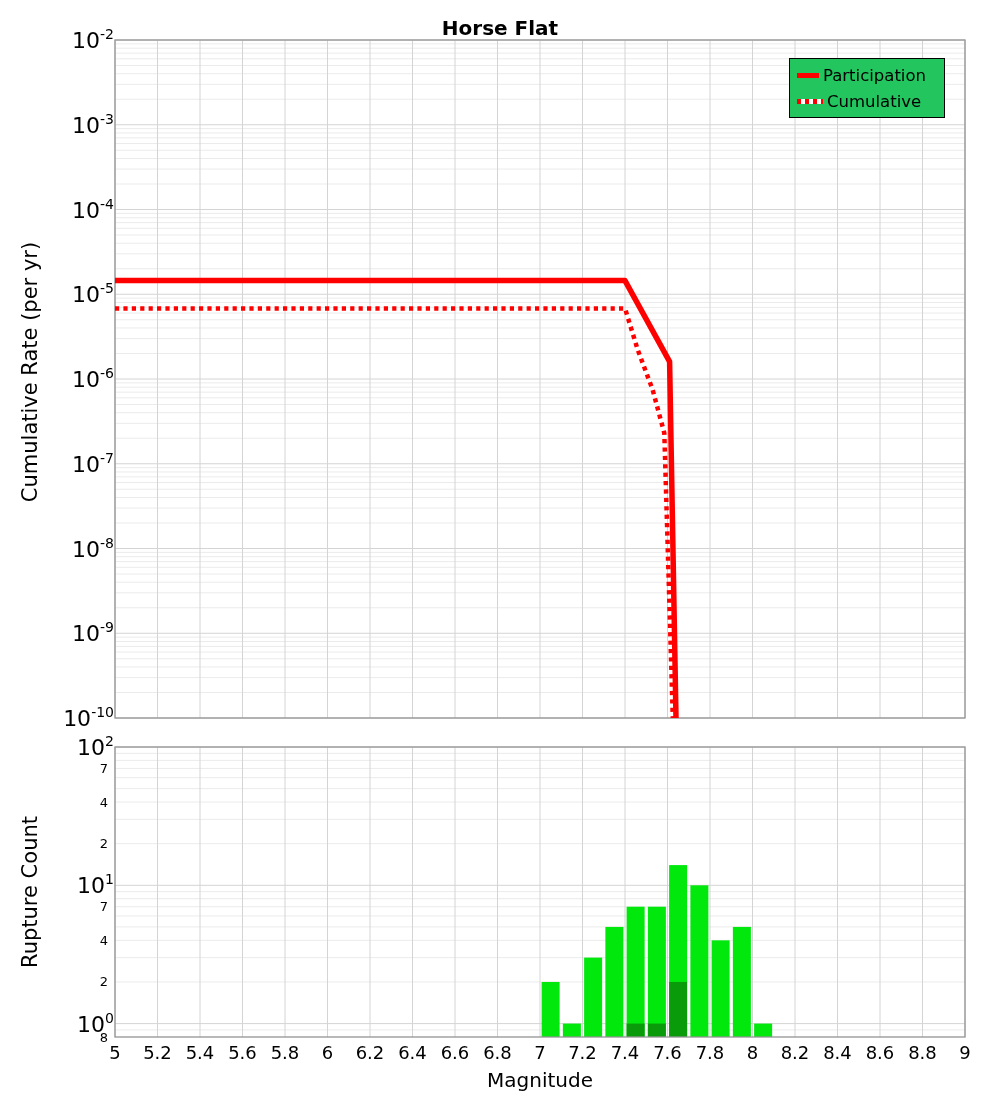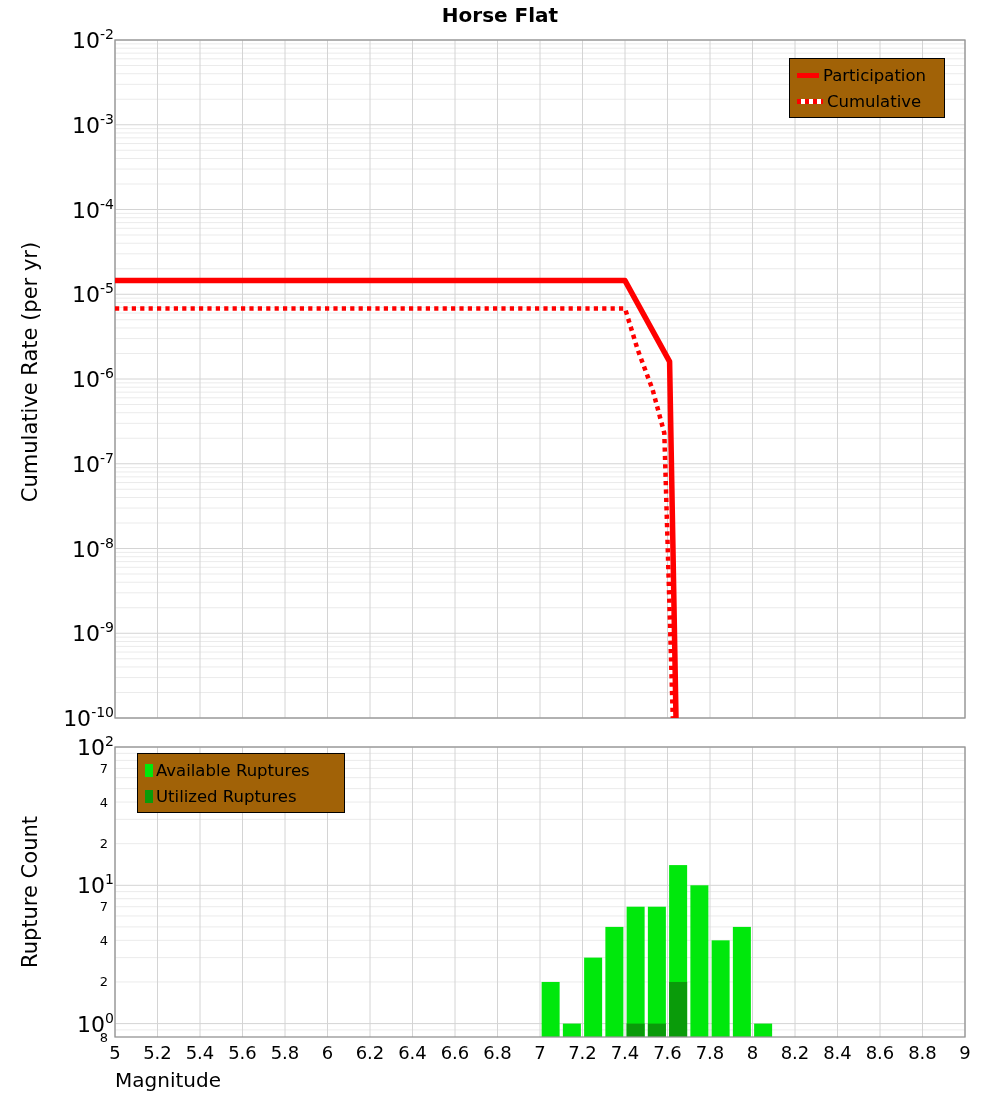--- a/index.html
+++ b/index.html
@@ -1,35 +1,35 @@
 <!DOCTYPE html>
 <html><head>
 <meta charset="utf-8">
 <style>
   html,body{margin:0;padding:0;background:#ffffff;}
   #figure{
     position:relative;width:1000px;height:1100px;background:#ffffff;overflow:hidden;
     font-family:"DejaVu Sans", sans-serif;color:#000;
   }
   #chart-title{
-    position:absolute;top:3px;left:0;width:1000px;text-align:center;
+    position:absolute;top:16px;left:0;width:1000px;text-align:center;
     font-size:20px;font-weight:bold;
   }
   #plot-svg{position:absolute;left:0;top:0;}
   .yaxis-title{
     position:absolute;white-space:nowrap;font-size:21px;
     transform:translate(-50%,-50%) rotate(-90deg);
   }
   #top-y-title{left:30px;top:372px;}
   #bottom-y-title{left:30px;top:892px;}
   #x-axis-title{
-    position:absolute;left:115px;width:850px;top:1068px;text-align:left;font-size:20px;
+    position:absolute;left:115px;width:850px;top:1068px;text-align:center;font-size:20px;
   }
   .legend{
-    position:absolute;background:#a16207;border:1.6px solid #000;
+    position:absolute;background:#22c55e;border:1.6px solid #000;
     padding:3px 7px;display:flex;flex-direction:column;justify-content:center;
   }
   #legend-top{left:789px;top:58px;width:140px;height:52px;}
   #legend-bottom{left:137px;top:753px;width:192px;height:52px;}
   .legend-row{display:flex;align-items:center;height:26px;font-size:16.5px;white-space:nowrap;}
   .marker-solid-line{width:22px;height:5px;background:#ff0000;margin-right:4px;flex:none;}
   .marker-dotted-line{
     width:26px;height:5px;margin-right:4px;flex:none;
     background:repeating-linear-gradient(90deg,#ff0000 0 4px,#ffffff 4px 8px);
   }
@@ -249,24 +249,14 @@
     <div class="legend-row">
       <span class="marker-solid-line"></span>
       <span>Participation</span>
     </div>
     <div class="legend-row">
       <span class="marker-dotted-line"></span>
       <span>Cumulative</span>
     </div>
   </div>
 
-  <div id="legend-bottom" class="legend">
-    <div class="legend-row">
-      <span class="marker-available"></span>
-      <span>Available Ruptures</span>
-    </div>
-    <div class="legend-row">
-      <span class="marker-utilized"></span>
-      <span>Utilized Ruptures</span>
-    </div>
-  </div>
 
 </div>
 
 </body></html>

